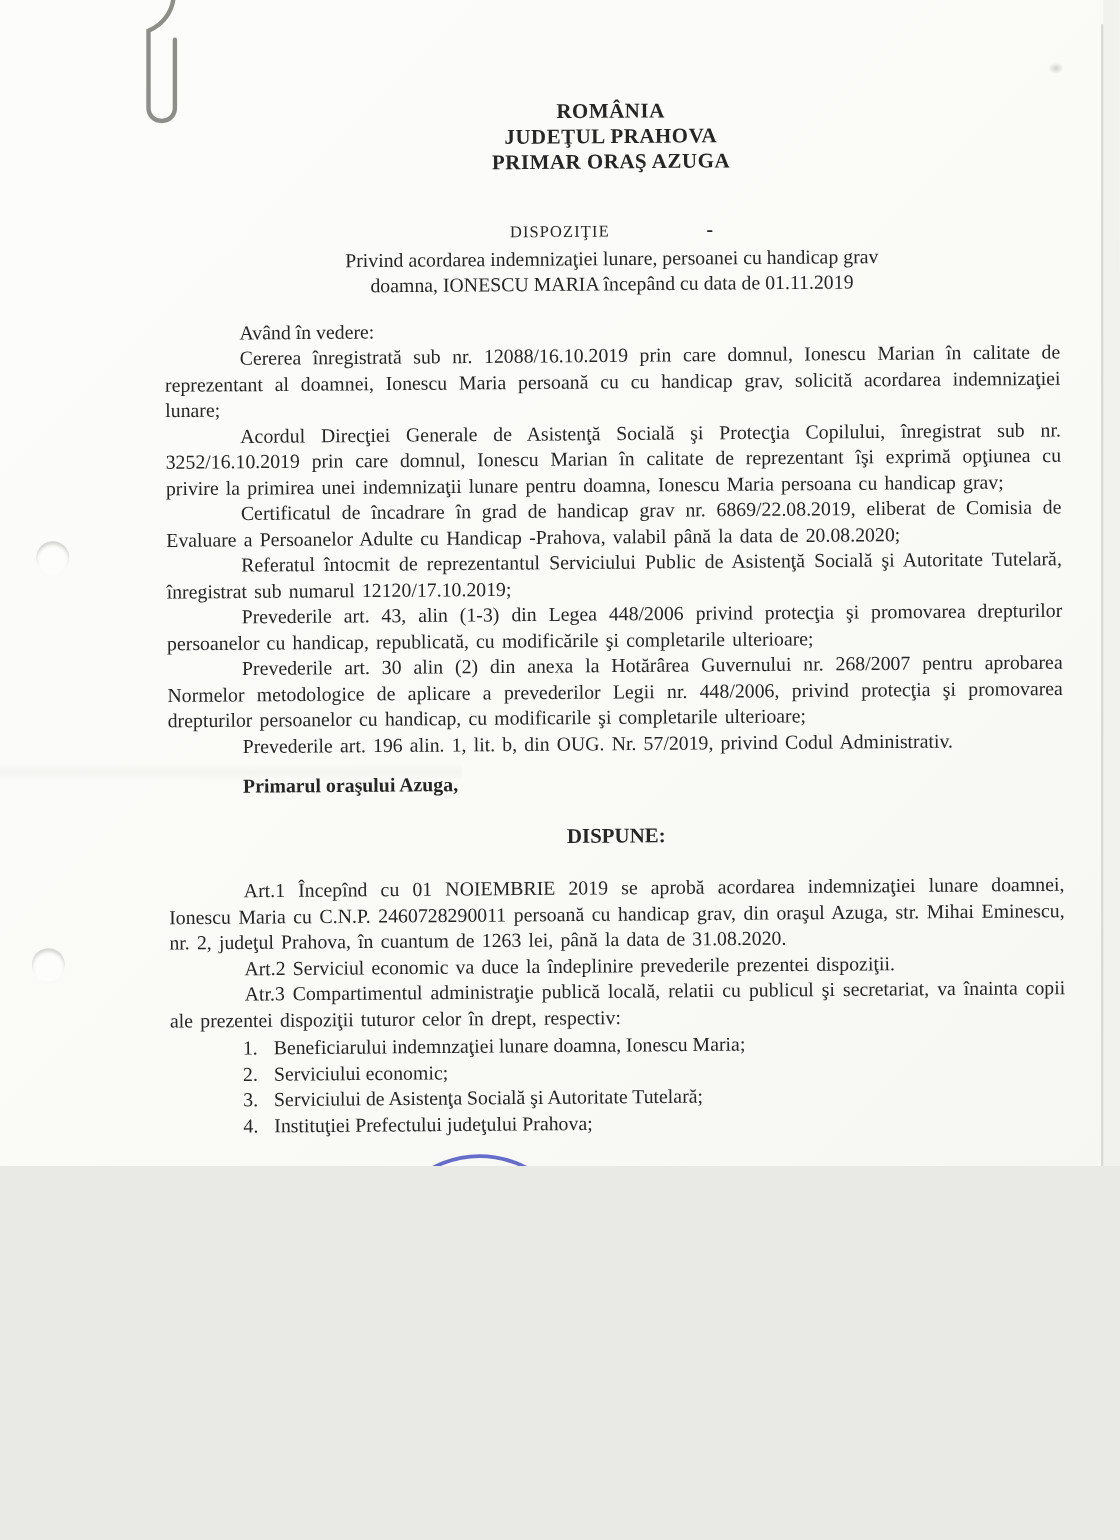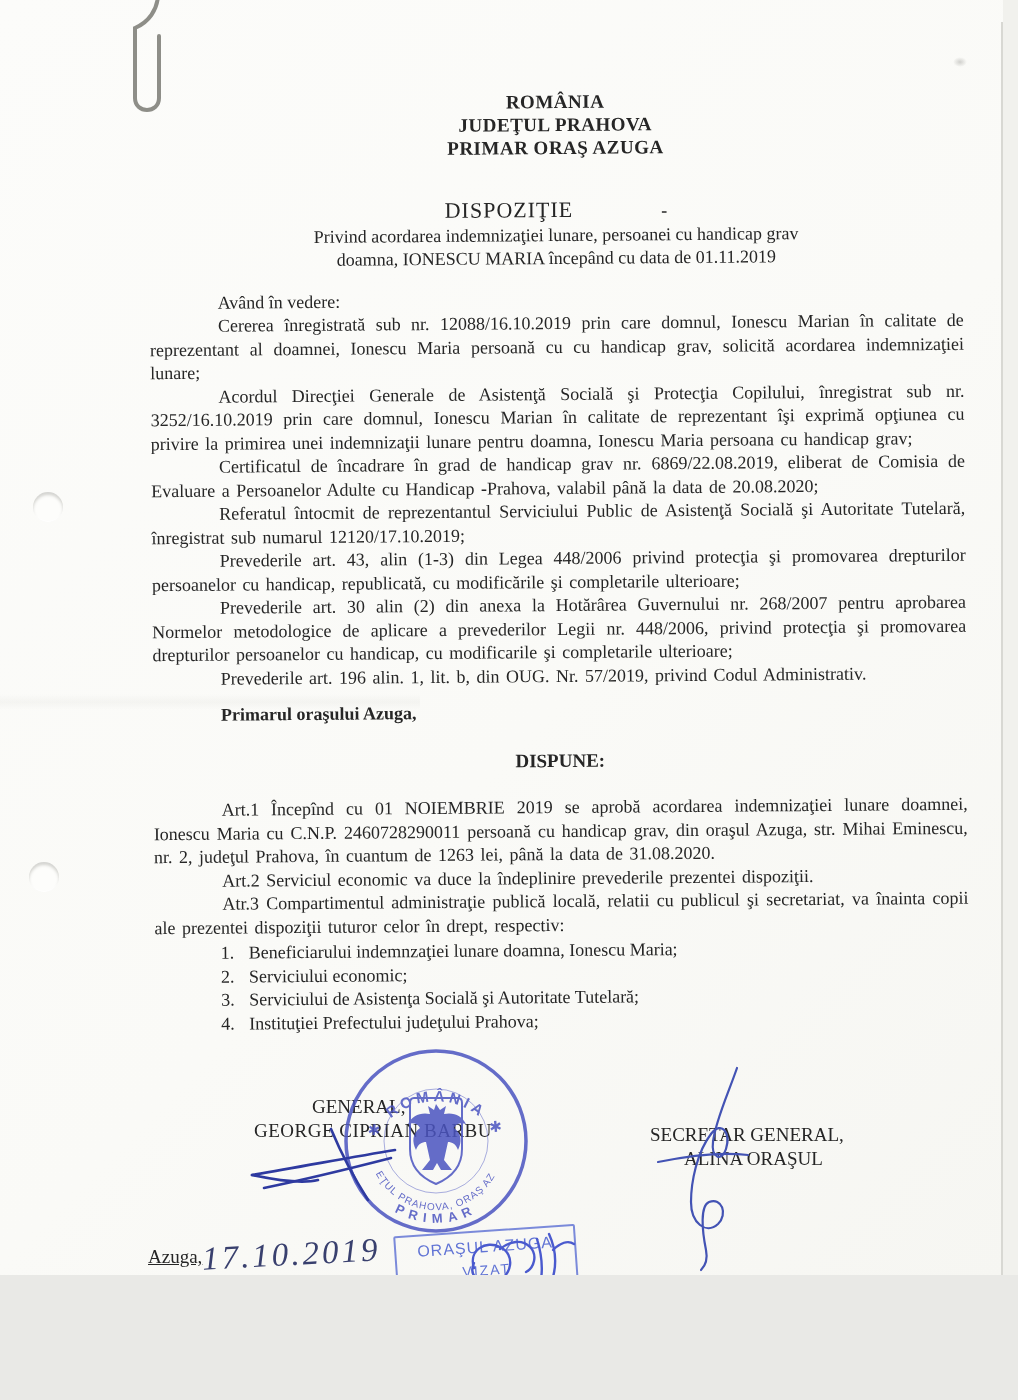--- a/index.html
+++ b/index.html
@@ -1,18 +1,18 @@
 <!DOCTYPE html>
 <html lang="ro"><head>
 <meta charset="utf-8">
 <style>
   html,body{margin:0;padding:0;background:#e9e9e6;}
   .page{
     position:relative;
-    width:1018px;height:1275px;
+    width:1018px;height:1060px;
     background:linear-gradient(135deg,#fcfcfa 0%,#fafaf7 55%,#f6f6f2 100%);
     overflow:hidden;
     font-family:"Liberation Serif","DejaVu Serif",serif;
     color:#262626;
   }
   
   .edge-right{position:absolute;top:22px;bottom:0;left:1001px;width:2px;background:#d8d8d3;}
   .edge-strip{position:absolute;top:0;bottom:0;left:1003px;width:15px;background:#f1f1ed;}
   .crease{position:absolute;left:0;top:694px;width:420px;height:16px;
     background:linear-gradient(rgba(120,120,110,0) 0%,rgba(120,120,110,.05) 50%,rgba(120,120,110,0) 100%);}
@@ -24,21 +24,21 @@
   .hole.h2{left:29px;top:862px;}
 
   
   .doc{
     position:absolute;left:148px;top:90px;width:814px;
     transform:rotate(-0.45deg);transform-origin:50% 0;
     font-size:18px;line-height:23.5px;
   }
   .hdr{text-align:center;font-weight:bold;font-size:19px;line-height:23px;letter-spacing:.5px;}
   .ttl{margin-top:39px;text-align:center;}
-  .ttl-heading{font-size:22px;letter-spacing:1px;display:inline-block;}
+  .ttl-heading{font-size:15px;letter-spacing:1px;display:inline-block;}
   .ttl-dash{display:inline-block;margin-left:88px;font-weight:bold;}
   .subtitle{text-align:center;font-size:18px;line-height:23px;}
   .preamble{margin-top:19px;text-indent:68px;}
   p.rec{margin:0;text-align:justify;text-indent:68px;word-spacing:2px;}
   .mayor{margin-top:13px;text-indent:68px;font-weight:bold;}
   .dispune{margin-top:24px;margin-bottom:24px;text-align:center;font-weight:bold;font-size:19px;}
   ol.recips{margin:2px 0 0 0;padding-left:66px;list-style:none;counter-reset:li;}
   ol.recips li{counter-increment:li;text-align:left;line-height:23.5px;}
   ol.recips li::before{content:counter(li) ".";display:inline-block;width:28px;}
 

